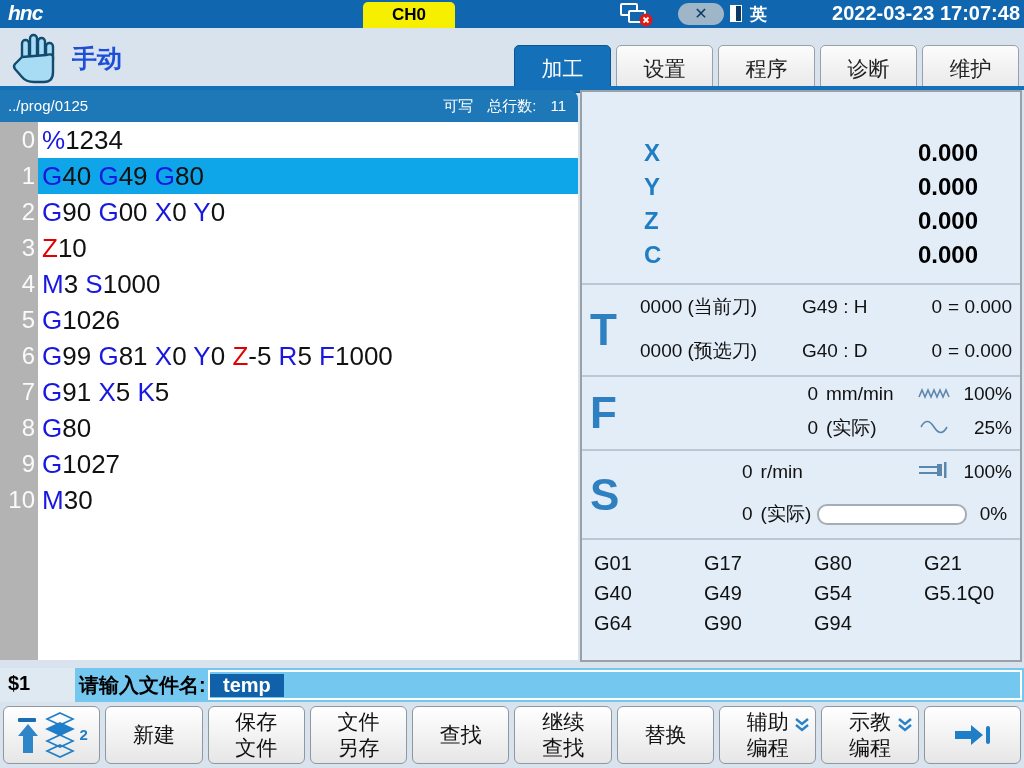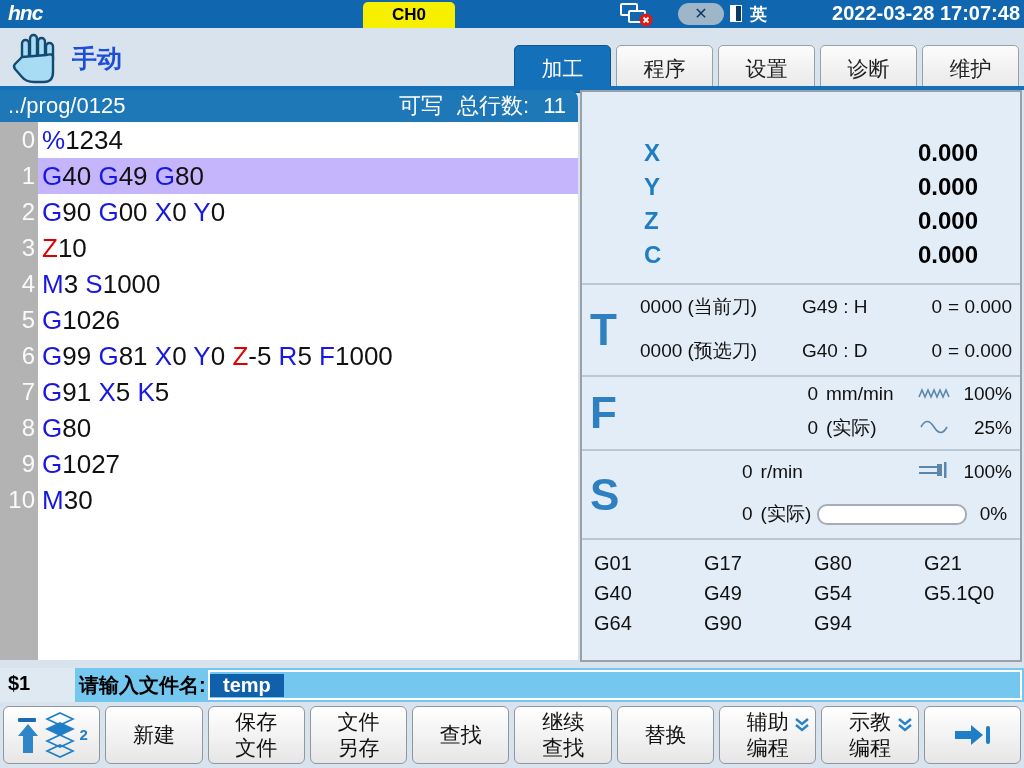--- a/index.html
+++ b/index.html
@@ -24,30 +24,30 @@
   #menubar { position:absolute; left:0; top:28px; width:1024px; height:58px; }
   #hand-icon { position:absolute; left:10px; top:3px; }
   #mode-label { position:absolute; left:72px; top:14px; font-size:25px; font-weight:bold; color:#1d4ed8; }
   #main-tabs { position:absolute; left:514px; top:17px; display:flex; gap:5px;border-radius:23px; }
   .tab { width:97px; height:48px; line-height:46px; text-align:center; font-size:21px; color:#222;
     border:1px solid #98a1a9; border-radius:5px; background:linear-gradient(#fcfcfc,#e7e7e7); }
   .tab.active { background:#1470b8; color:#fff; border-color:#0d568f; }
   #blueline { position:absolute; left:0; top:86px; width:1024px; height:4px; background:#1470b8; }
   
   #editor-header { position:absolute; left:0; top:90px; width:578px; height:32px; background:#1e77b7; color:#fff;
-    border-top-right-radius:9px; font-size:22px; line-height:32px; display:flex; padding:0 12px 0 8px; }
+    border-top-right-radius:9px; font-size:15px; line-height:32px; display:flex; padding:0 12px 0 8px; }
   #editor-header .spacer { flex:1; }
   #editor-header span { margin-left:14px; }
   #editor-header .path { margin-left:0; }
   #editor-body { position:absolute; left:0; top:122px; width:578px; height:538px; background:#fff; }
   #gutter-bg { position:absolute; left:0; top:0; width:38px; height:538px; background:#b3b3b3; }
   .line { position:relative; display:flex; height:36px; line-height:36px; font-size:26px; }
   .line .num { width:38px; text-align:right; padding-right:3px; color:#fafafa; font-size:24px; flex:none; }
   .line .code { padding-left:4px; flex:1; white-space:pre; }
-  .line.hl .code { background:#c4b5fd; }
+  .line.hl .code { background:#0ea5e9; }
   .tk-b { color:#1818e0; } .tk-k { color:#111; } .tk-r { color:#e10000; }
   
   #status-panel { position:absolute; left:580px; top:90px; width:442px; height:572px;
     background:#e3edf7; border:2px solid #9aa0a8; }
   #rp-header { position:absolute; left:2px; top:2px; right:2px; height:34px; display:flex; gap:3px; }
   .rp-arrow { width:34px; height:34px; background:#1470b8; border-radius:4px; position:relative; flex:none; }
   .rp-arrow svg { position:absolute; left:6px; top:6px; }
   .rp-tab { flex:1; height:34px; text-align:center; line-height:33px; font-size:21px; border-radius:7px 7px 0 0; }
   .rp-tab.active { background:#1470b8; color:#fff; }
   .rp-tab.inactive { background:#d8d8d8; color:#111; }
@@ -101,38 +101,38 @@
     <div id="ch-badge">CH0</div>
     <svg id="net-icon" viewBox="0 0 34 24">
       <rect x="1" y="1" width="16" height="11" rx="1" fill="none" stroke="#fff" stroke-width="2"></rect>
       <rect x="9" y="8" width="16" height="11" rx="1" fill="#1067af" stroke="#fff" stroke-width="2"></rect>
       <circle cx="26" cy="17" r="6.5" fill="#dd1b14"></circle>
       <path d="M23.5,14.5 L28.5,19.5 M28.5,14.5 L23.5,19.5" stroke="#fff" stroke-width="1.8"></path>
     </svg>
     <div id="alarm-pill">✕</div>
     <div id="ime-icon"></div>
     <span id="lang-ind">英</span>
-    <span id="clock">2022-03-28 17:07:48</span>
+    <span id="clock">2022-03-23 17:07:48</span>
   </div>
 
   <div id="menubar">
     <svg id="hand-icon" width="50" height="54" viewBox="0 0 50 54">
       <g fill="#a8dcf4" stroke="#134a70" stroke-width="2.4" stroke-linejoin="round">
         <rect x="12" y="9" width="7" height="22" rx="3.4"></rect>
         <rect x="20" y="4" width="7" height="26" rx="3.4"></rect>
         <rect x="28" y="7" width="7" height="24" rx="3.4"></rect>
         <rect x="36" y="12" width="7" height="20" rx="3.4"></rect>
         <path d="M12,26 L5,33 Q3,35 5,38 L12,46 Q16,51 24,51 L34,51 Q43,51 43,41 L43,26 Q43,22 36,24 Z"></path>
       </g>
     </svg>
     <span id="mode-label">手动</span>
     <div id="main-tabs">
       <div class="tab active">加工</div>
+      <div class="tab">设置</div>
       <div class="tab">程序</div>
-      <div class="tab">设置</div>
       <div class="tab">诊断</div>
       <div class="tab">维护</div>
     </div>
   </div>
   <div id="blueline"></div>
 
   <div id="editor-header">
     <span class="path">../prog/0125</span>
     <span class="spacer"></span>
     <span>可写</span>

